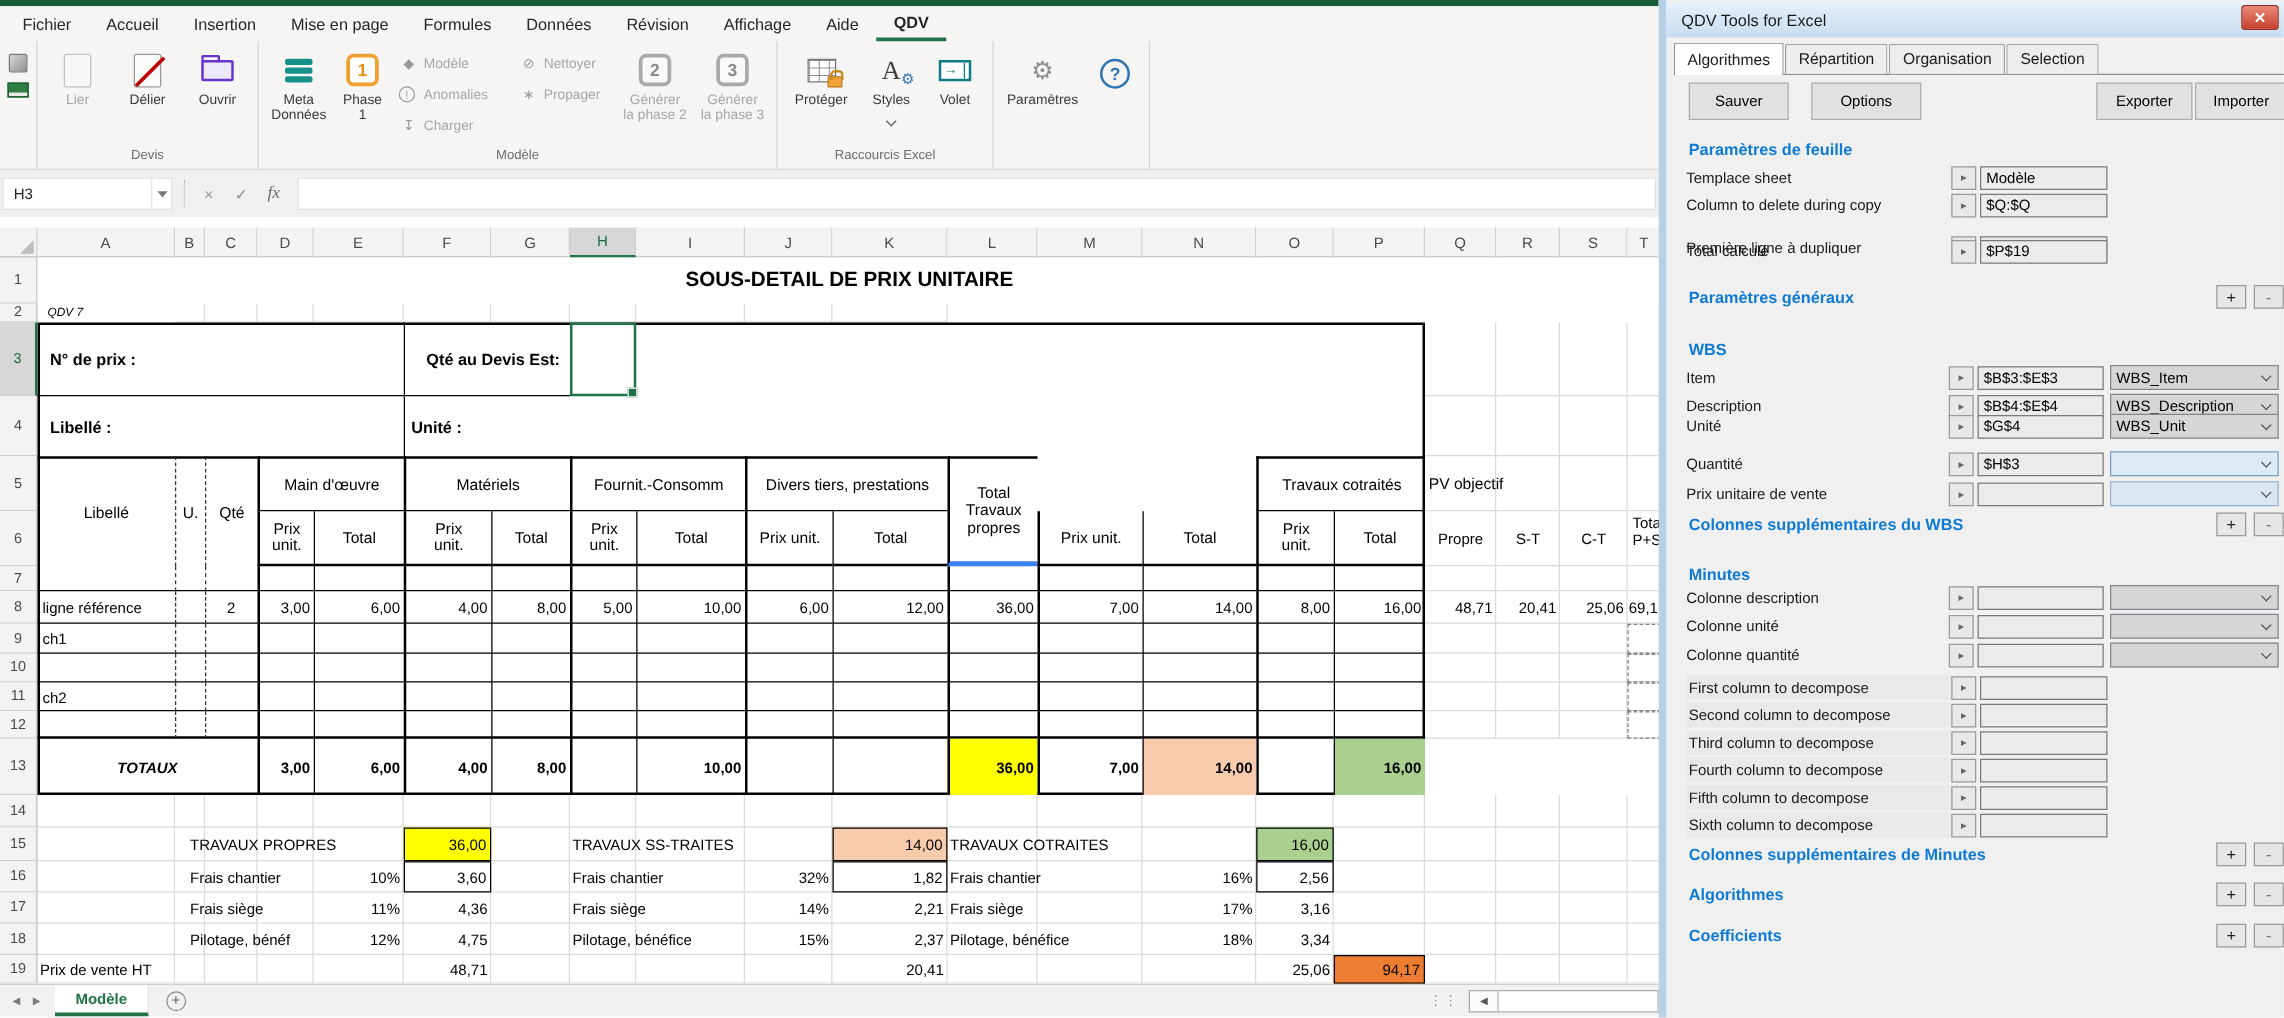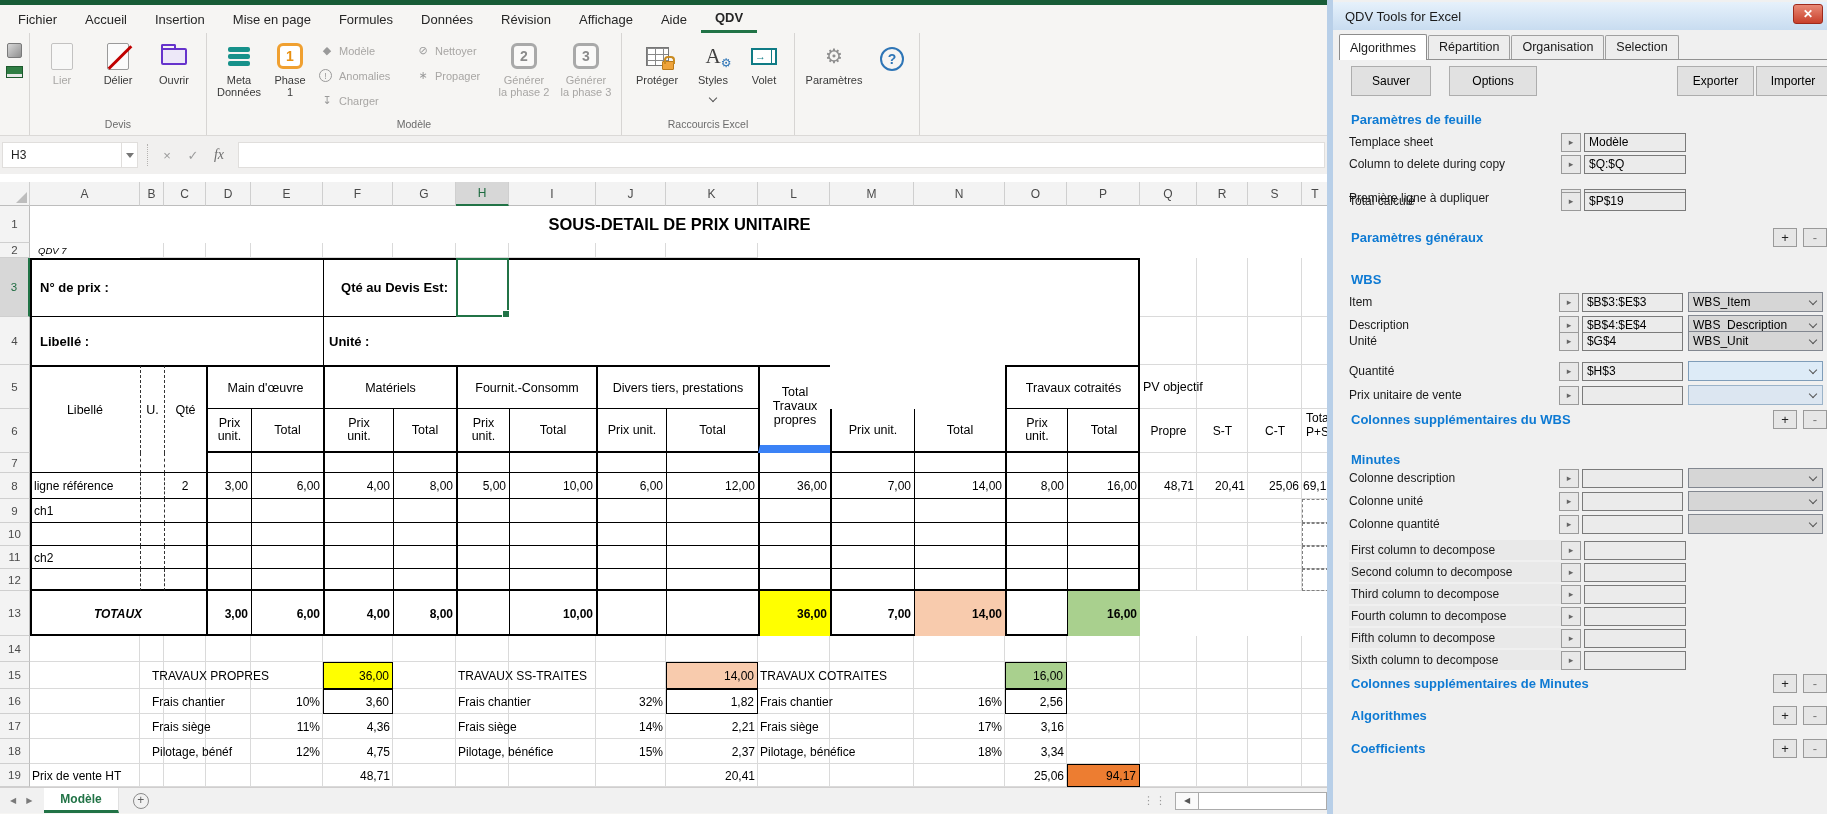--- a/index.html
+++ b/index.html
@@ -82,21 +82,21 @@
   .sel::after { content:''; position:absolute; right:-3px; bottom:-3px; width:6px; height:6px; background:#217346; border:1px solid #fff; }
   .b { font-weight:bold; }
   .i { font-style:italic; }
   .ctr { justify-content:center; text-align:center; }
   .rt { justify-content:flex-end; text-align:right; padding-right:3px; }
   .bl-b { border-bottom:1px solid #000; position:relative; z-index:1; }
   .bl-l { border-left:1px solid #000; position:relative; z-index:1; }
   .hc { justify-content:center; text-align:center; border-top:2px solid #000; font-size:12.5px; }
   .dashL { border-left:1px dashed #333; }
   .l1 { border-left:1px solid #000; } .l2 { border-left:2px solid #000; }
-  .gb { border-bottom:1px solid #000; } .gb2 { border-bottom:8px solid #3b82f6; }
+  .gb { border-bottom:1px solid #000; } .gb2 { border-bottom:4px solid #3b82f6; }
   .wrap2 { max-width:36px; margin:0 auto; line-height:13px; }
   .shc { justify-content:center; text-align:center; border-bottom:2px solid #000; font-size:12.5px; line-height:13px; }
   .dot { position:relative; z-index:1; border:1px dashed #808080; border-right:none; }
   .box { border:1px solid #000; }
   .yl { background:#FFFF00; } .pc { background:#F8CBAD; } .gn { background:#A9D08E; } .or { background:#ED7D31; }
   .pvh { font-size:12.5px; padding-left:3px; }
   .twolines { flex-direction:column; align-items:flex-start; justify-content:flex-start; line-height:14px; padding:2px 0 0 4px; }
 
   
   .stbar { height:26px; background:#F1F1F1; border-top:1px solid #D0CECE; display:flex; align-items:stretch; font-size:12px; color:#444; }

